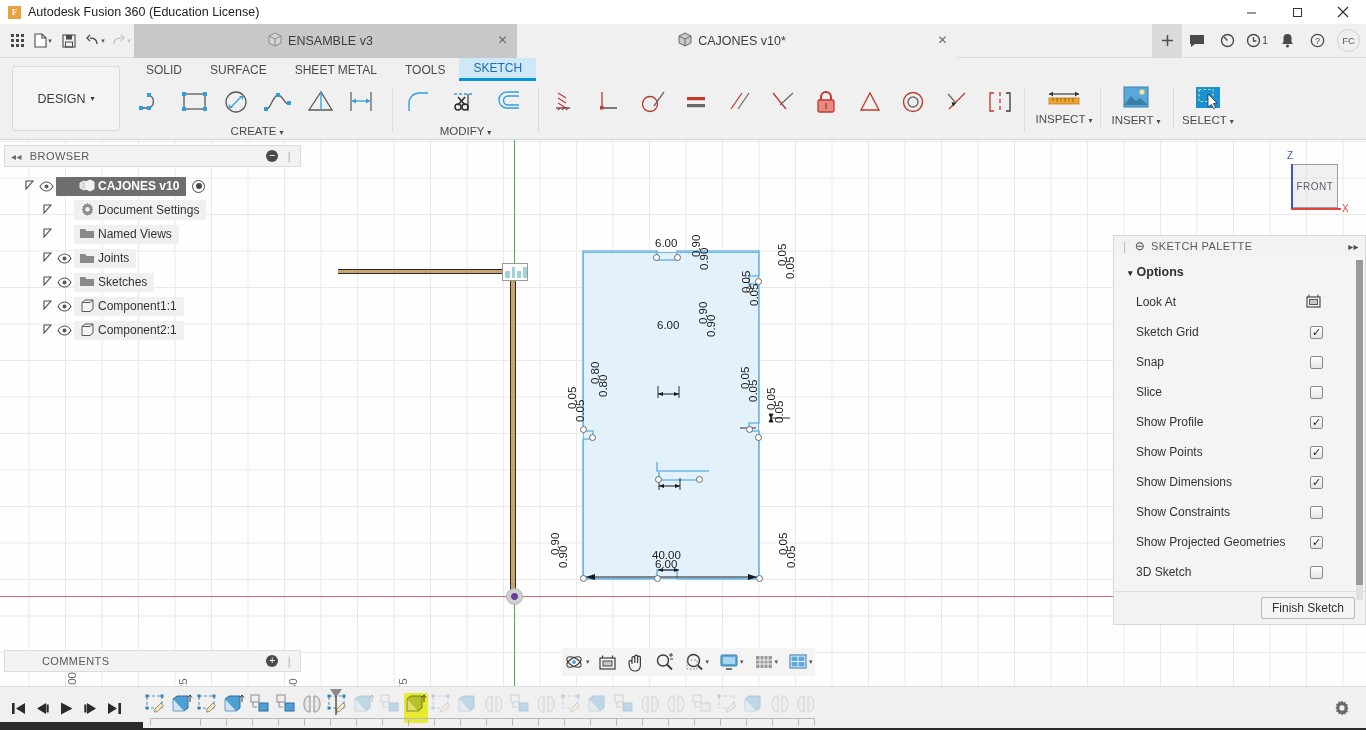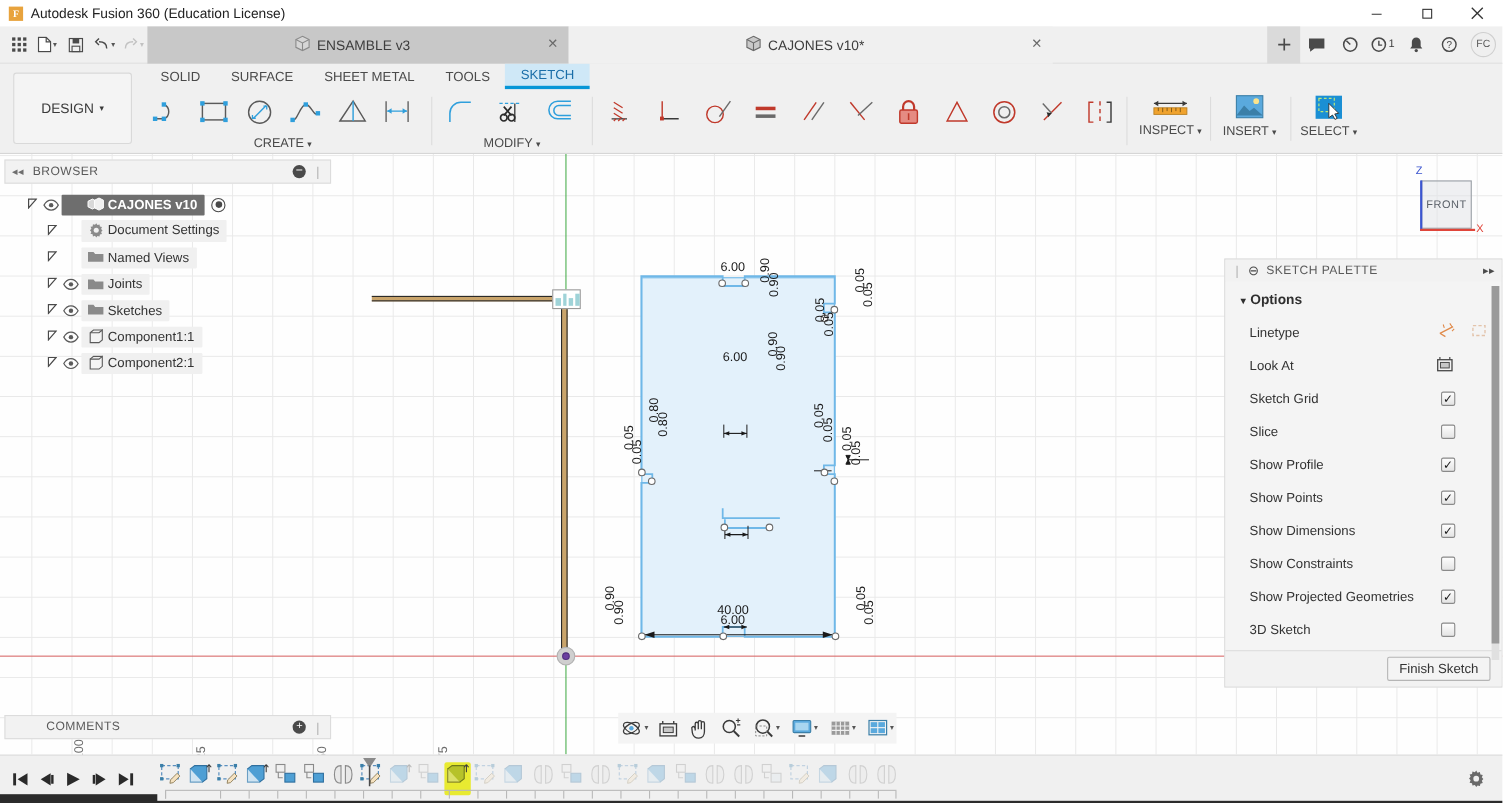--- a/index.html
+++ b/index.html
@@ -791,21 +791,21 @@
           </span>
       </div>
 
       <div class="trow">
         <span class="twist" style="margin-left:36px">
           <svg width="9" height="10" viewBox="0 0 9 10">
               <path d="M1 1v8l7-8z" fill="none" stroke="#4a4a4a" stroke-width="1.1"></path>
             </svg>
         </span>
         <span class="eye"></span>
-        <span class="tlabel" style="display:flex;padding-left:2px">
+        <span class="tlabel" style="display:flex;align-items:center;padding-left:2px">
           <span class="ticon">
             <svg width="15" height="15" viewBox="0 0 15 15">
                 <path d="M7.5 1l1.1 1.6 1.9-.5.3 1.9 1.9.4-.8 1.8 1.3 1.4-1.3 1.4.8 1.8-1.9.4-.3 1.9-1.9-.5L7.5 14l-1.1-1.6-1.9.5-.3-1.9-1.9-.4.8-1.8L1.8 7.4l1.3-1.4-.8-1.8 1.9-.4.3-1.9 1.9.5z" fill="#8a8a8a"></path>
                 <circle cx="7.5" cy="7.4" r="2.3" fill="#f0f0f0"></circle>
               </svg>
           </span>
           <span>Document Settings</span>
         </span>
       </div>
 
@@ -930,36 +930,20 @@
       </span>
     </div>
     <div class="pal-body">
       <div class="pal-scroll">
           <i></i>
         </div>
       <div class="pal-section">
         <span style="font-size:9px;margin-right:4px">▾</span><span>Options</span>
       </div>
 
-      <div class="pal-row">
-        <span>Linetype</span>
-        <span class="val">
-          <span>
-            <svg width="17" height="15" viewBox="0 0 17 15">
-                <path d="M2 10l12-6M2 10l5 3" stroke="#e08a4a" stroke-width="1.2" fill="none"></path>
-                <path d="M11 1l2 3M15 6l-2 2M5 2l1 3" stroke="#e08a4a" stroke-width="1"></path>
-              </svg>
-          </span>
-          <span>
-            <svg width="17" height="15" viewBox="0 0 17 15">
-                <rect x="3" y="3" width="11" height="9" fill="none" stroke="#e3c3aa" stroke-width="1.2" stroke-dasharray="3 2"></rect>
-              </svg>
-          </span>
-        </span>
-      </div>
 
       <div class="pal-row">
         <span>Look At</span>
         <span class="val" style="gap:0">
           <span style="margin-right:31px">
             <svg width="17" height="16" viewBox="0 0 17 16">
                 <rect x="2" y="4" width="13" height="10" fill="none" stroke="#4a4a4a" stroke-width="1.2"></rect>
                 <rect x="4.5" y="6.5" width="8" height="5" fill="#c8c8c8" stroke="#4a4a4a" stroke-width="0.9"></rect>
                 <path d="M4 4V1.5M13 4V1.5" stroke="#4a4a4a" stroke-width="1.1"></path>
               </svg>
@@ -967,20 +951,26 @@
         </span>
       </div>
 
       <div class="pal-row">
         <span>Sketch Grid</span>
         <span class="val" style="gap:0">
             <span class="cbx" style="margin-right:30px">✓</span>
           </span>
       </div>
 
+      <div class="pal-row">
+        <span>Snap</span>
+        <span class="val" style="gap:0">
+            <span class="cbx" style="margin-right:30px"></span>
+          </span>
+      </div>
 
       <div class="pal-row">
         <span>Slice</span>
         <span class="val" style="gap:0">
             <span class="cbx" style="margin-right:30px"></span>
           </span>
       </div>
 
       <div class="pal-row">
         <span>Show Profile</span>

